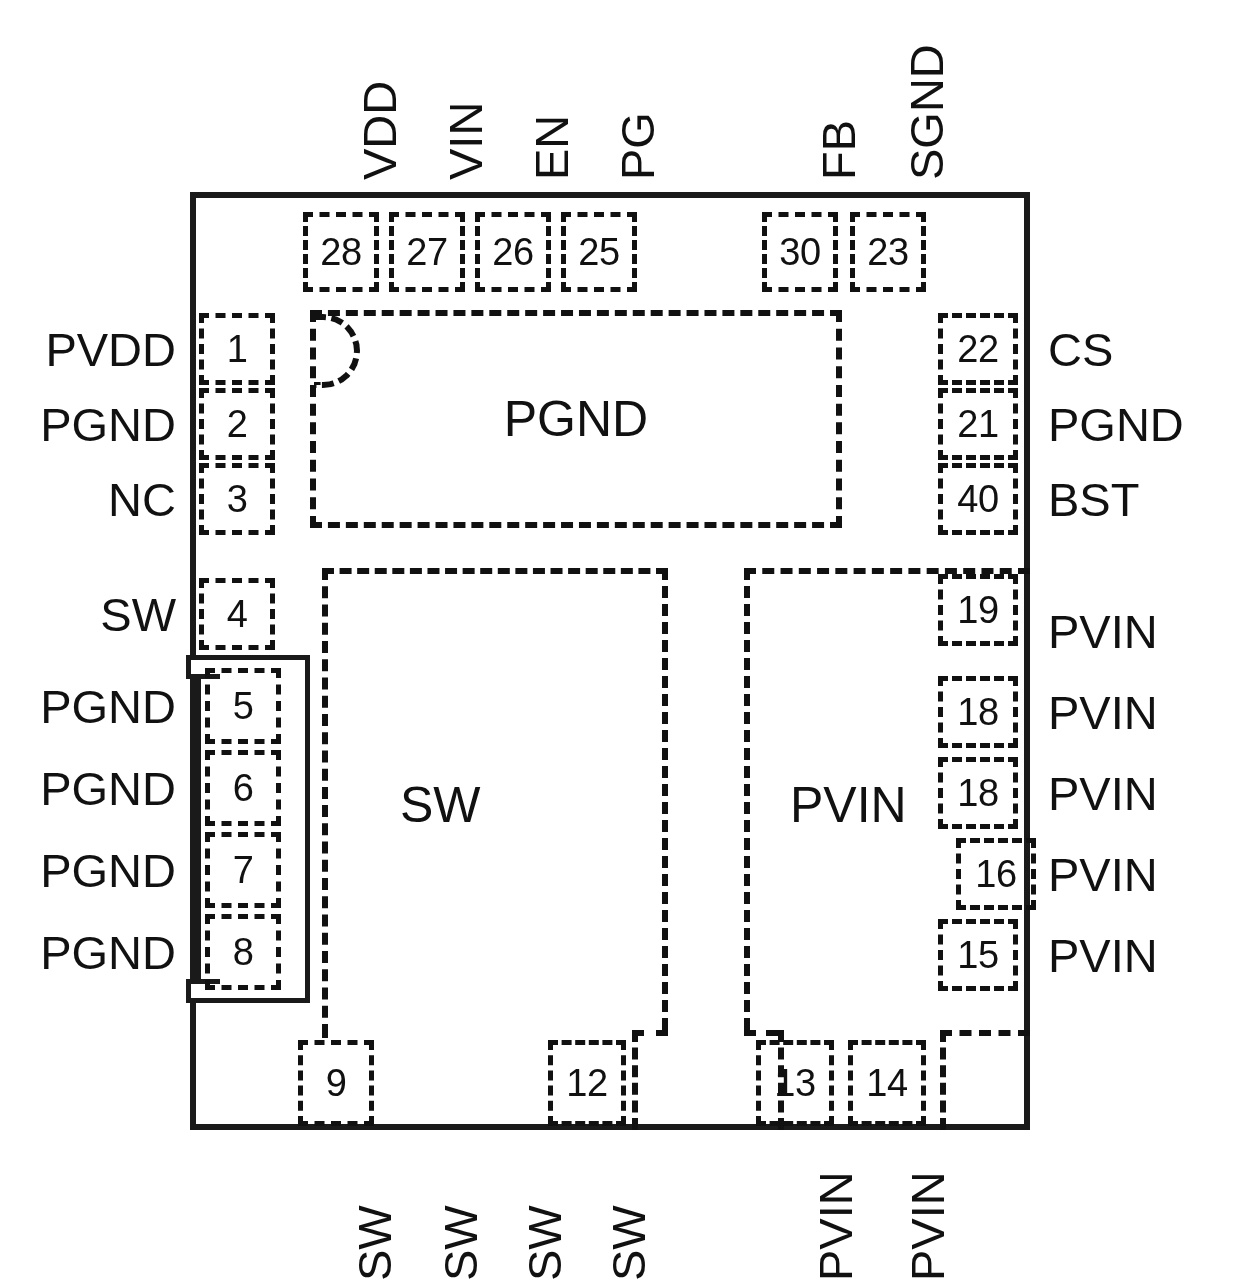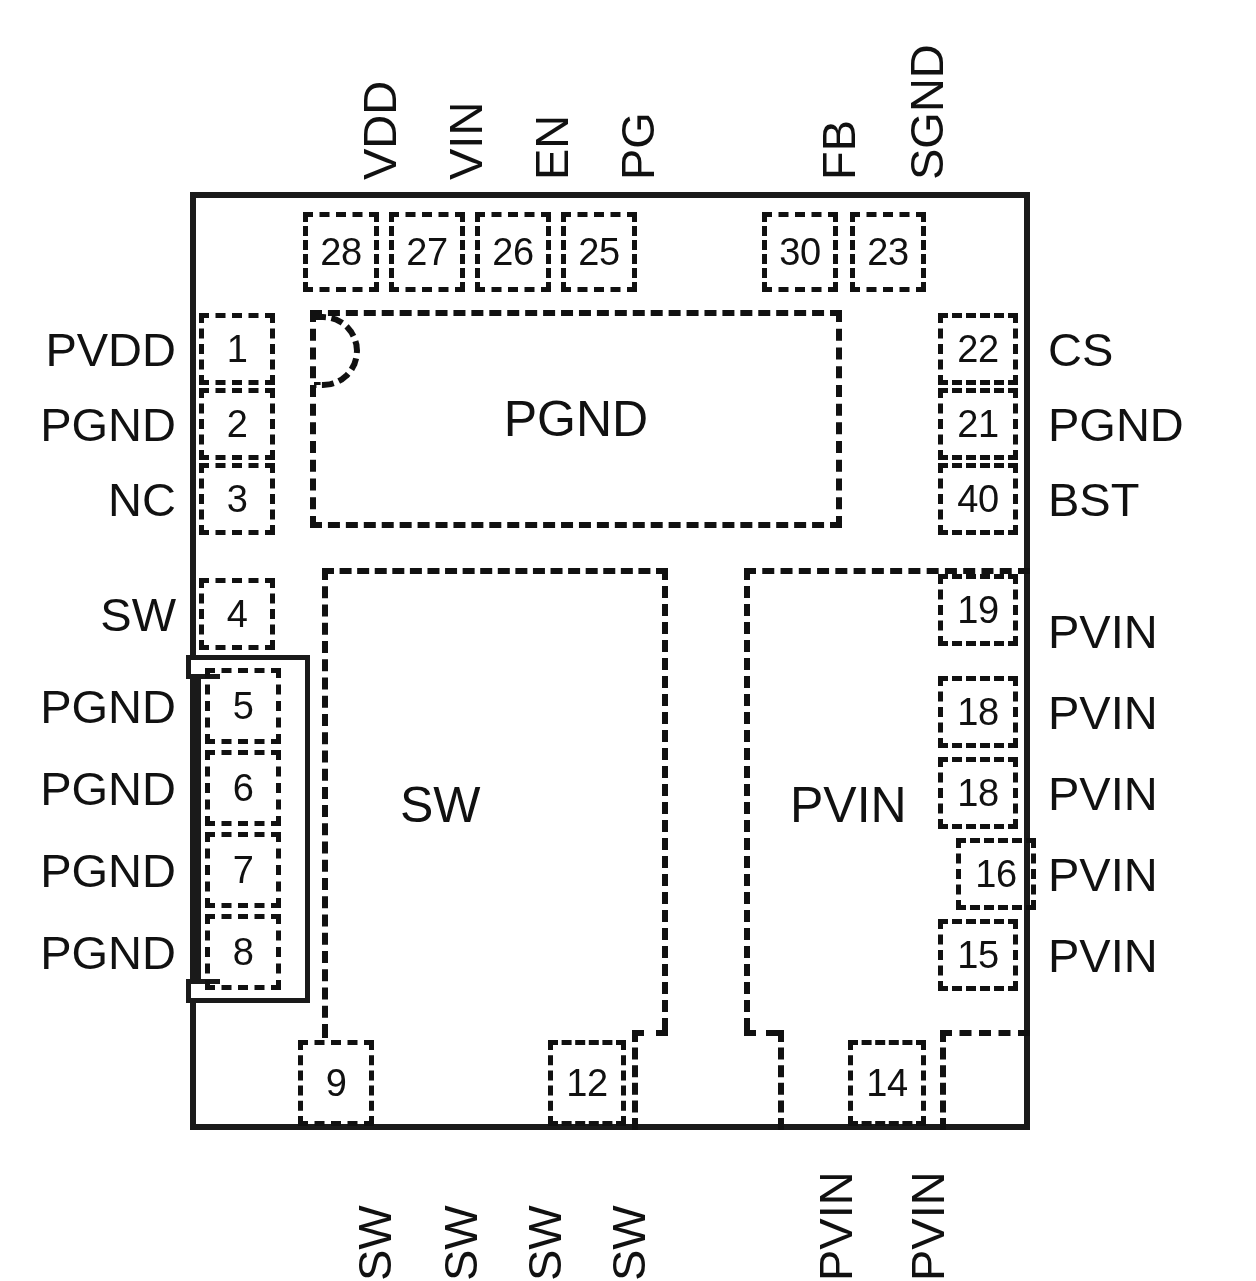--- a/index.html
+++ b/index.html
@@ -213,20 +213,23 @@
   <div class="pin" style="left:938px;top:919px;width:80px;height:72px;">
     <span class="pin-num">15</span>
     </div>
 
   <div class="pin" style="left:298px;top:1040px;width:76px;height:86px;">
     <span class="pin-num">9</span>
     </div>
   <div class="pin" style="left:548px;top:1040px;width:78px;height:86px;">
     <span class="pin-num">12</span>
     </div>
+  <div class="pin" style="left:756px;top:1040px;width:78px;height:86px;">
+    <span class="pin-num">13</span>
+    </div>
   <div class="pin" style="left:848px;top:1040px;width:78px;height:86px;">
     <span class="pin-num">14</span>
     </div>
 
   <div class="sig sig-left" style="right:1080px;top:349px;">PVDD</div>
   <div class="sig sig-left" style="right:1080px;top:424px;">PGND</div>
   <div class="sig sig-left" style="right:1080px;top:499px;">NC</div>
   <div class="sig sig-left" style="right:1080px;top:614px;">SW</div>
   <div class="sig sig-left" style="right:1080px;top:706px;">PGND</div>
   <div class="sig sig-left" style="right:1080px;top:788px;">PGND</div>

